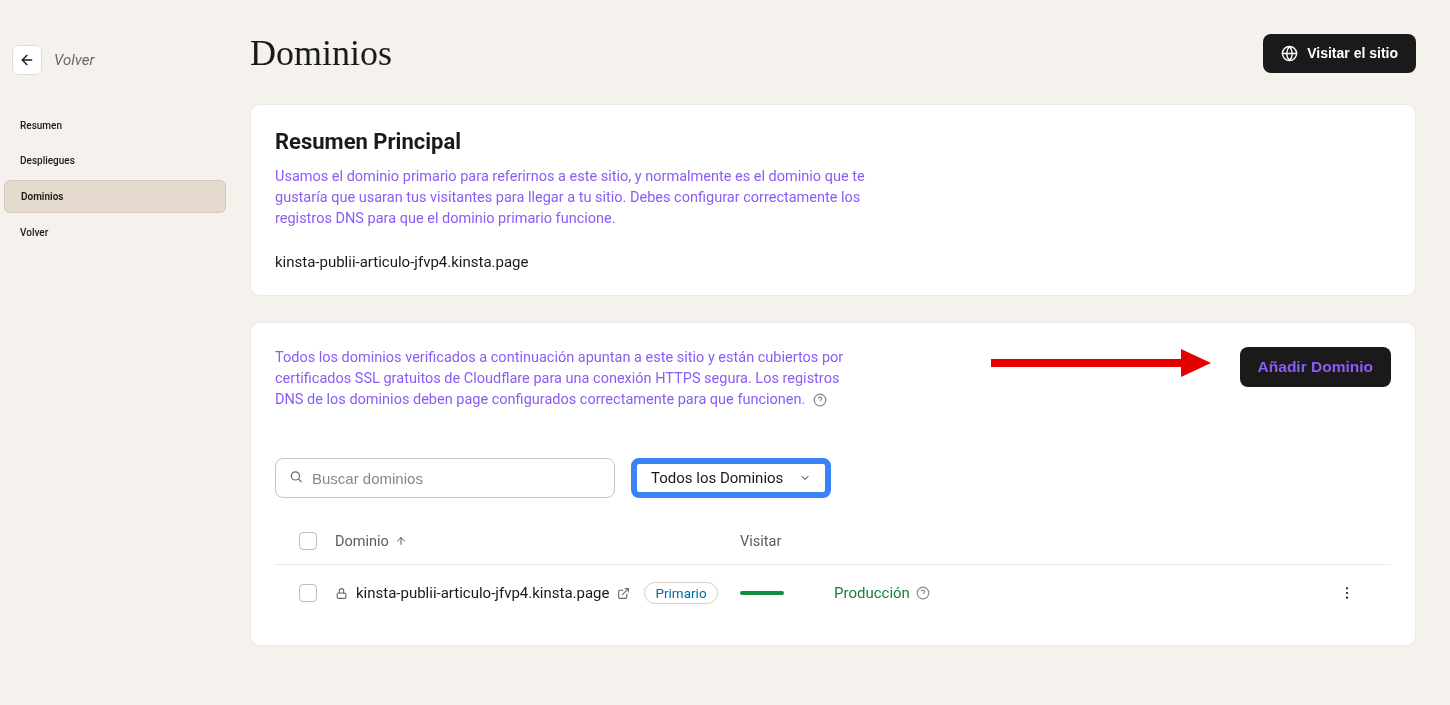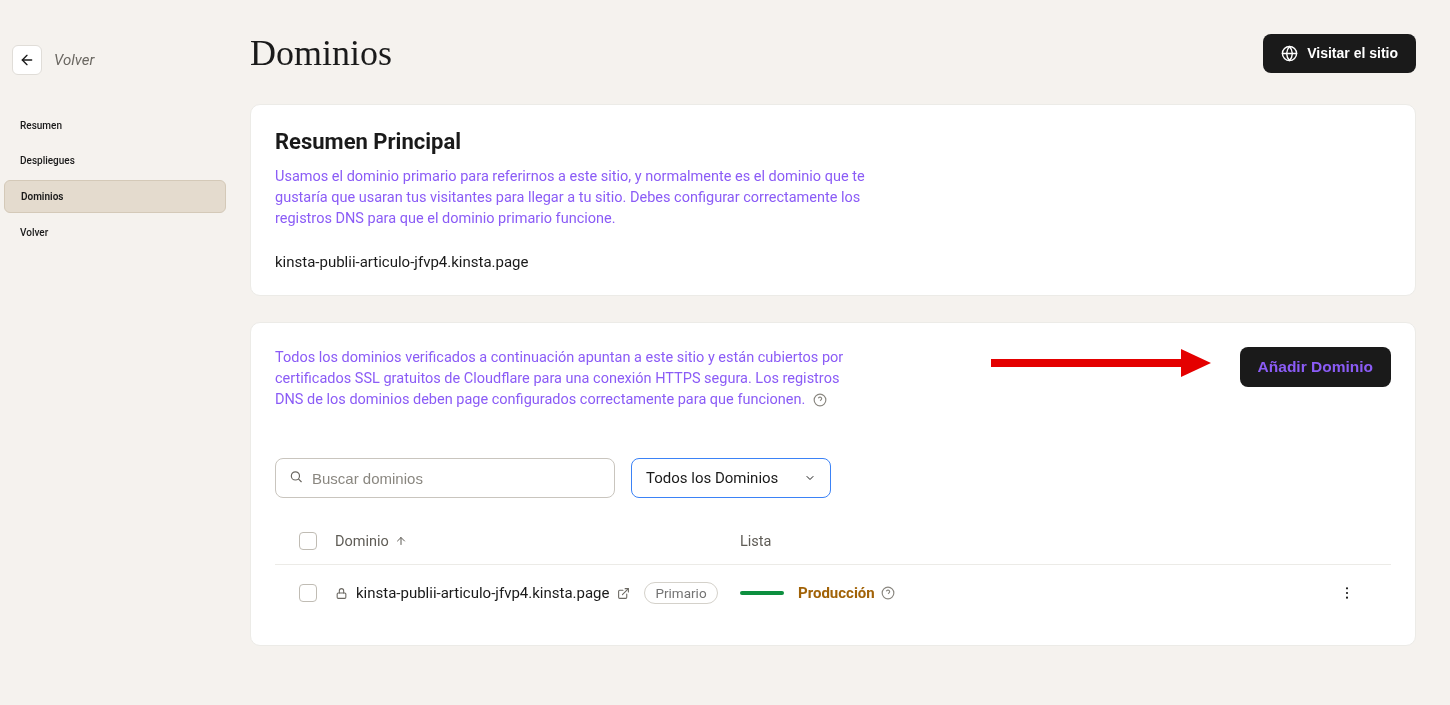--- a/index.html
+++ b/index.html
@@ -163,21 +163,21 @@
       padding: 0 14px 0 36px;
       font-size: 15px;
       background: #fff;
     }
     .search-input::placeholder {
       color: #8a8780;
     }
     .filter-select {
       width: 200px;
       height: 40px;
-      border: 1px solid #3b82f6;
+      border: 6px solid #3b82f6;
       border-radius: 8px;
       padding: 0 14px;
       font-size: 15px;
       background: #fff;
       display: flex;
       align-items: center;
       justify-content: space-between;
       cursor: pointer;
     }
     .table-header {
@@ -229,33 +229,34 @@
       gap: 8px;
     }
     .domain-name {
       color: #1a1a1a;
     }
     .badge-primary {
       border: 1px solid #d4d1ca;
       border-radius: 14px;
       padding: 2px 10px;
       font-size: 13.5px;
-      color: #737373;
+      color: #0369a1;
       margin-left: 6px;
     }
     .status-bar {
       width: 44px;
       height: 4px;
       background: #0d8f3f;
       border-radius: 2px;
       margin-right: 14px;
     }
     .status-label {
-      font-weight: 700;
-      color: #a16207;
+      font-weight: 400;
+      color: #15803d;
+      margin-left: 36px;
     }
     .arrow-annotation {
       position: absolute;
       top: 20px;
       left: 740px;
       pointer-events: none;
     }
     .kebab {
       cursor: pointer;
       display: flex;
@@ -347,21 +348,21 @@
         <div class="col-check">
           <div class="checkbox"></div>
         </div>
         <div class="col-domain">
           <span>Dominio</span>
           <svg width="12" height="12" viewBox="0 0 24 24" fill="none" stroke="#5f5c56" stroke-width="2" stroke-linecap="round" stroke-linejoin="round">
               <line x1="12" y1="19" x2="12" y2="5"></line>
               <polyline points="5 12 12 5 19 12"></polyline>
             </svg>
         </div>
-        <div class="col-status">Lista</div>
+        <div class="col-status">Visitar</div>
         <div class="col-actions"></div>
       </div>
 
       <div class="table-row">
         <div class="col-check">
           <div class="checkbox"></div>
         </div>
         <div class="col-domain">
           <div class="domain-cell">
             <svg width="13" height="13" viewBox="0 0 24 24" fill="none" stroke="#6b6862" stroke-width="2" stroke-linecap="round" stroke-linejoin="round">

